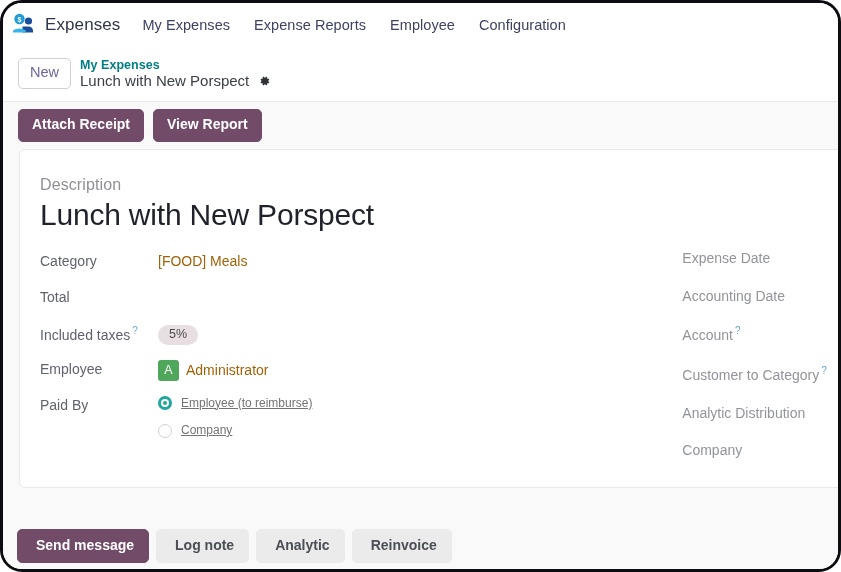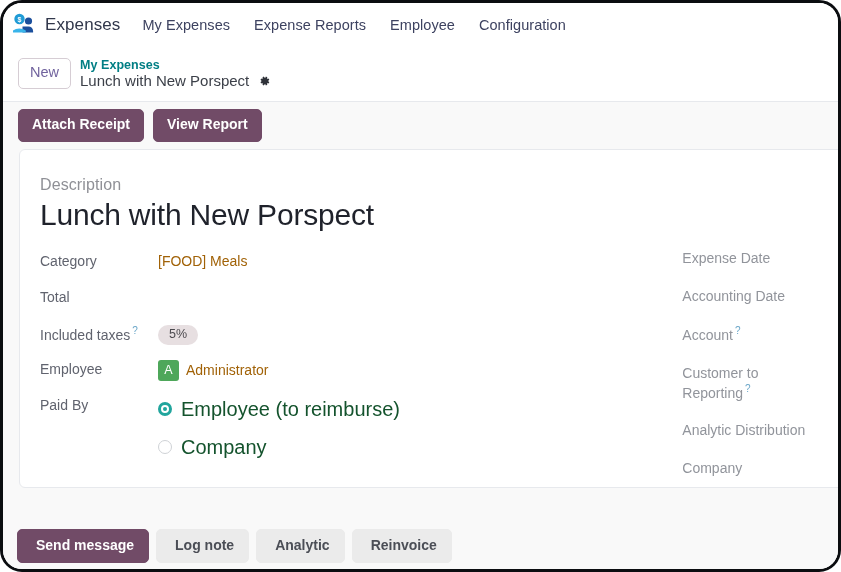--- a/index.html
+++ b/index.html
@@ -271,22 +271,23 @@
     left: 2px; top: 2px;
     width: 4px; height: 4px;
     border-radius: 50%;
     background: #21a59d;
   }
   .radio-outer.off {
     border: 1.5px solid #cfd2d6;
     background: #ffffff;
   }
   .radio-label {
-    font-size: 20px;
-    color: #14532d;
+    font-size: 12px;
+    color: #737373;
+    text-decoration: underline;
   }
 
   
   .rfield {
     font-size: 14px;
     color: #91949b;
     margin-bottom: 20px;
     line-height: 1.28;
     max-width: 145px;
   }
@@ -417,21 +418,21 @@
 
       </div>
 
       <div class="col" id="col-right">
         <div class="rfield">Expense Date</div>
         <div class="rfield">Accounting Date</div>
         <div class="rfield">
           <span>Account</span><span class="help-mark">?</span>
         </div>
         <div class="rfield">
-          <span>Customer to Reporting</span><span class="help-mark">?</span>
+          <span>Customer to Category</span><span class="help-mark">?</span>
         </div>
         <div class="rfield">Analytic Distribution</div>
         <div class="rfield">Company</div>
       </div>
 
     </div>
   </div>
 
   <div id="chatter">
     <div class="chat-btn primary">Send message</div>

